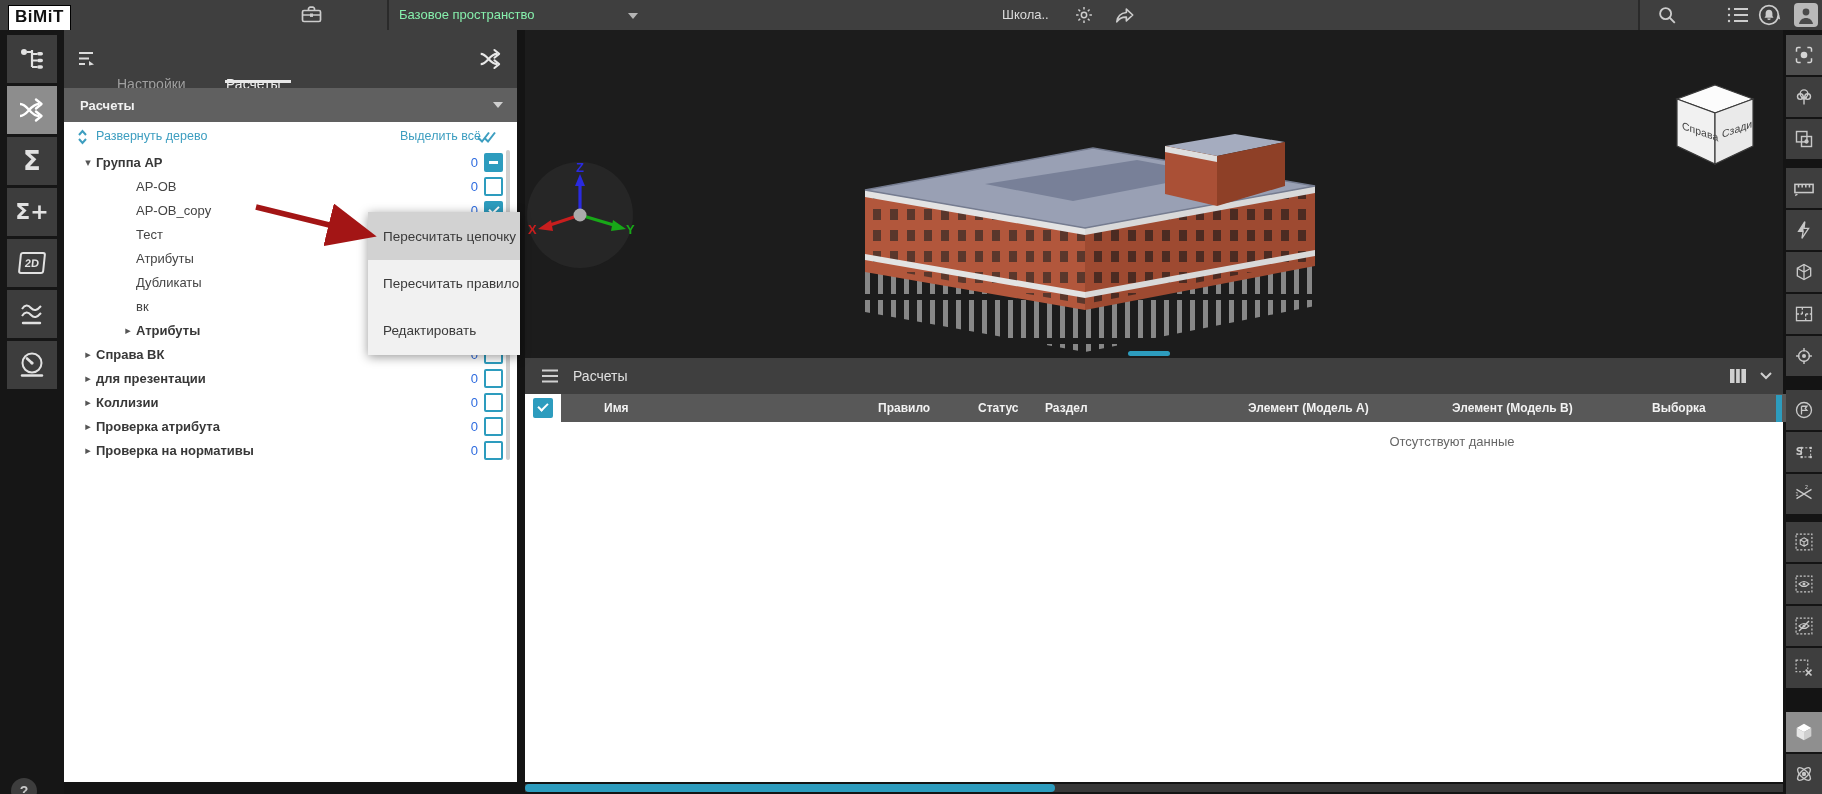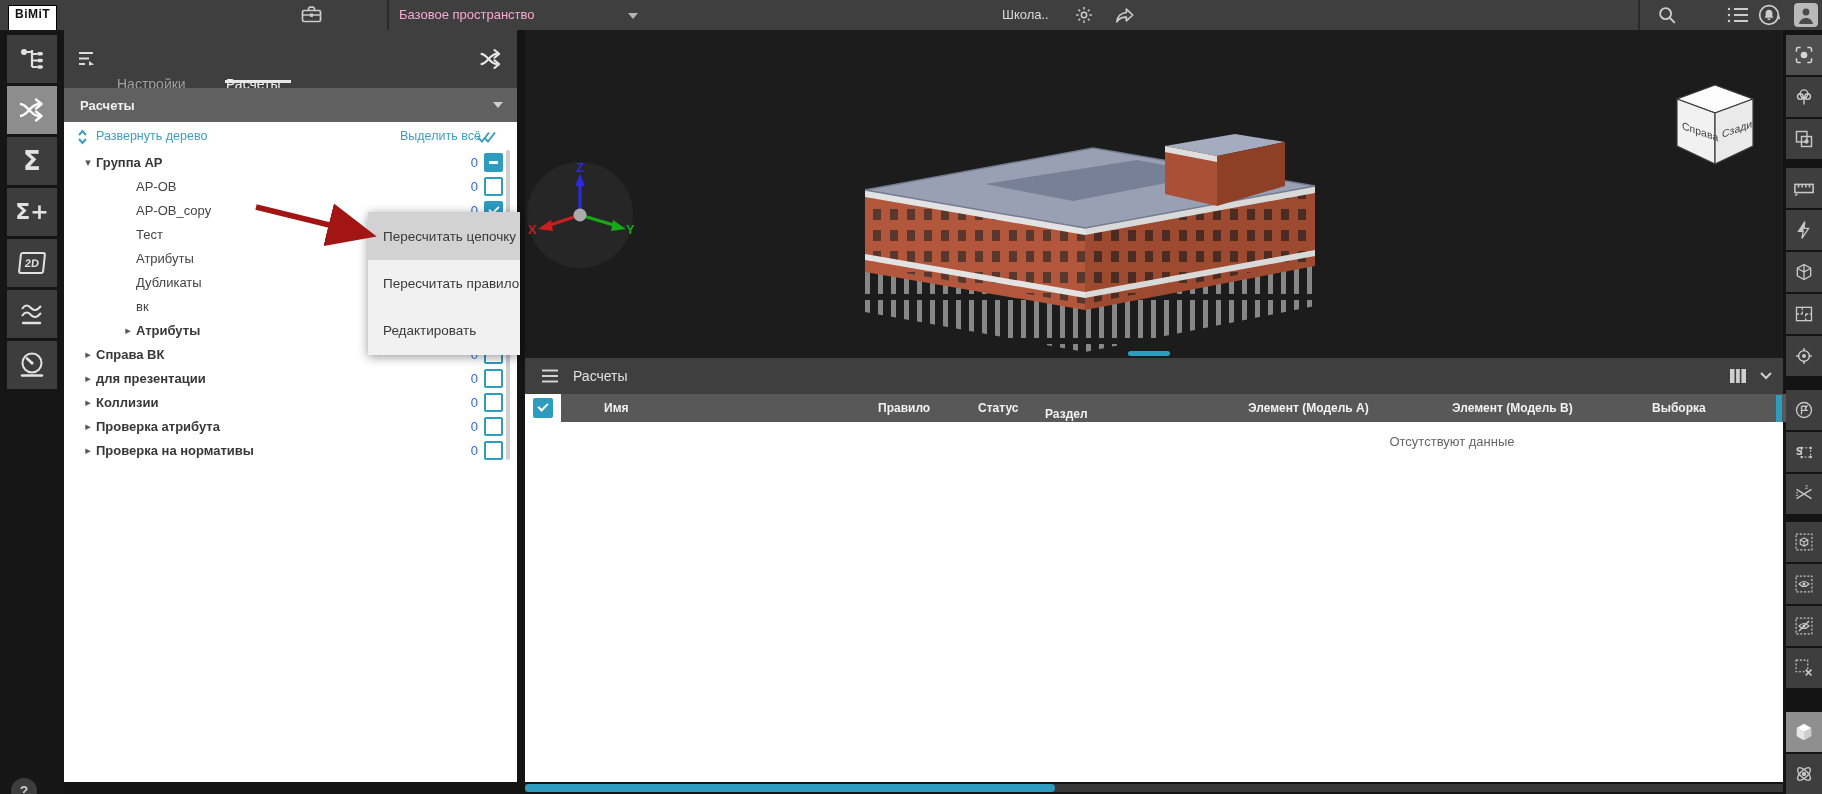--- a/index.html
+++ b/index.html
@@ -4,24 +4,24 @@
 <style>
   html,body{margin:0;padding:0;background:#141414;}
   .app{position:relative;width:1822px;height:794px;overflow:hidden;background:#141414;
        font-family:"Liberation Sans",sans-serif;-webkit-font-smoothing:antialiased;}
   .abs{position:absolute;}
   .ic{font-family:"DejaVu Sans",sans-serif;}
   svg{display:block;}
 
   
   .topbar{left:0;top:0;width:1822px;height:30px;background:#3f3f3f;}
-  .logo{left:8px;top:5px;background:#fff;color:#111;font-weight:bold;font-size:12px;
+  .logo{left:8px;top:5px;background:#fff;color:#111;font-weight:bold;font-size:17px;
         padding:1px 6px 20px;border:1px solid #000;letter-spacing:.5px;}
   .tb-sep{top:0;width:2px;height:30px;background:#2a2a2a;}
-  .tb-txt{color:#f9a8d4;font-size:13px;top:7px;}
+  .tb-txt{color:#86efac;font-size:13px;top:7px;}
   .caret-down{width:0;height:0;border-left:5px solid transparent;border-right:5px solid transparent;
               border-top:6px solid #b5b5b5;}
 
   
   .ltb{left:0;top:30px;width:64px;height:764px;background:#161616;}
   .ltb-btn{left:7px;width:50px;height:48px;background:#3d3d3d;display:flex;align-items:center;
            justify-content:center;color:#e2e2e2;}
   .ltb-btn.active{background:#8d8d8d;color:#fff;}
   .sigma{font-size:26px;font-weight:bold;line-height:1;}
   .twod{border:2px solid #e2e2e2;border-radius:3px;font-size:11px;font-weight:bold;
@@ -418,21 +418,21 @@
           </svg>
       </span>
     </div>
     <div class="abs rp-thead">
       <div class="abs rp-cb-cell">
         <span class="cb checked" style="width:16px;height:16px;flex:0 0 16px;"></span>
       </div>
       <span class="abs rp-col" style="left:79px;">Имя</span>
       <span class="abs rp-col" style="left:353px;">Правило</span>
       <span class="abs rp-col" style="left:453px;">Статус</span>
-      <span class="abs rp-col" style="left:520px;margin-top:6px;">Раздел</span>
+      <span class="abs rp-col" style="left:520px;">Раздел</span>
       <span class="abs rp-col" style="left:723px;">Элемент (Модель А)</span>
       <span class="abs rp-col" style="left:927px;">Элемент (Модель B)</span>
       <span class="abs rp-col" style="left:1127px;">Выборка</span>
     </div>
     <div class="abs rp-vscroll"></div>
     <div class="abs rp-body">
       <span class="abs empty-msg">Отсутствуют данные</span>
     </div>
   </div>
 

